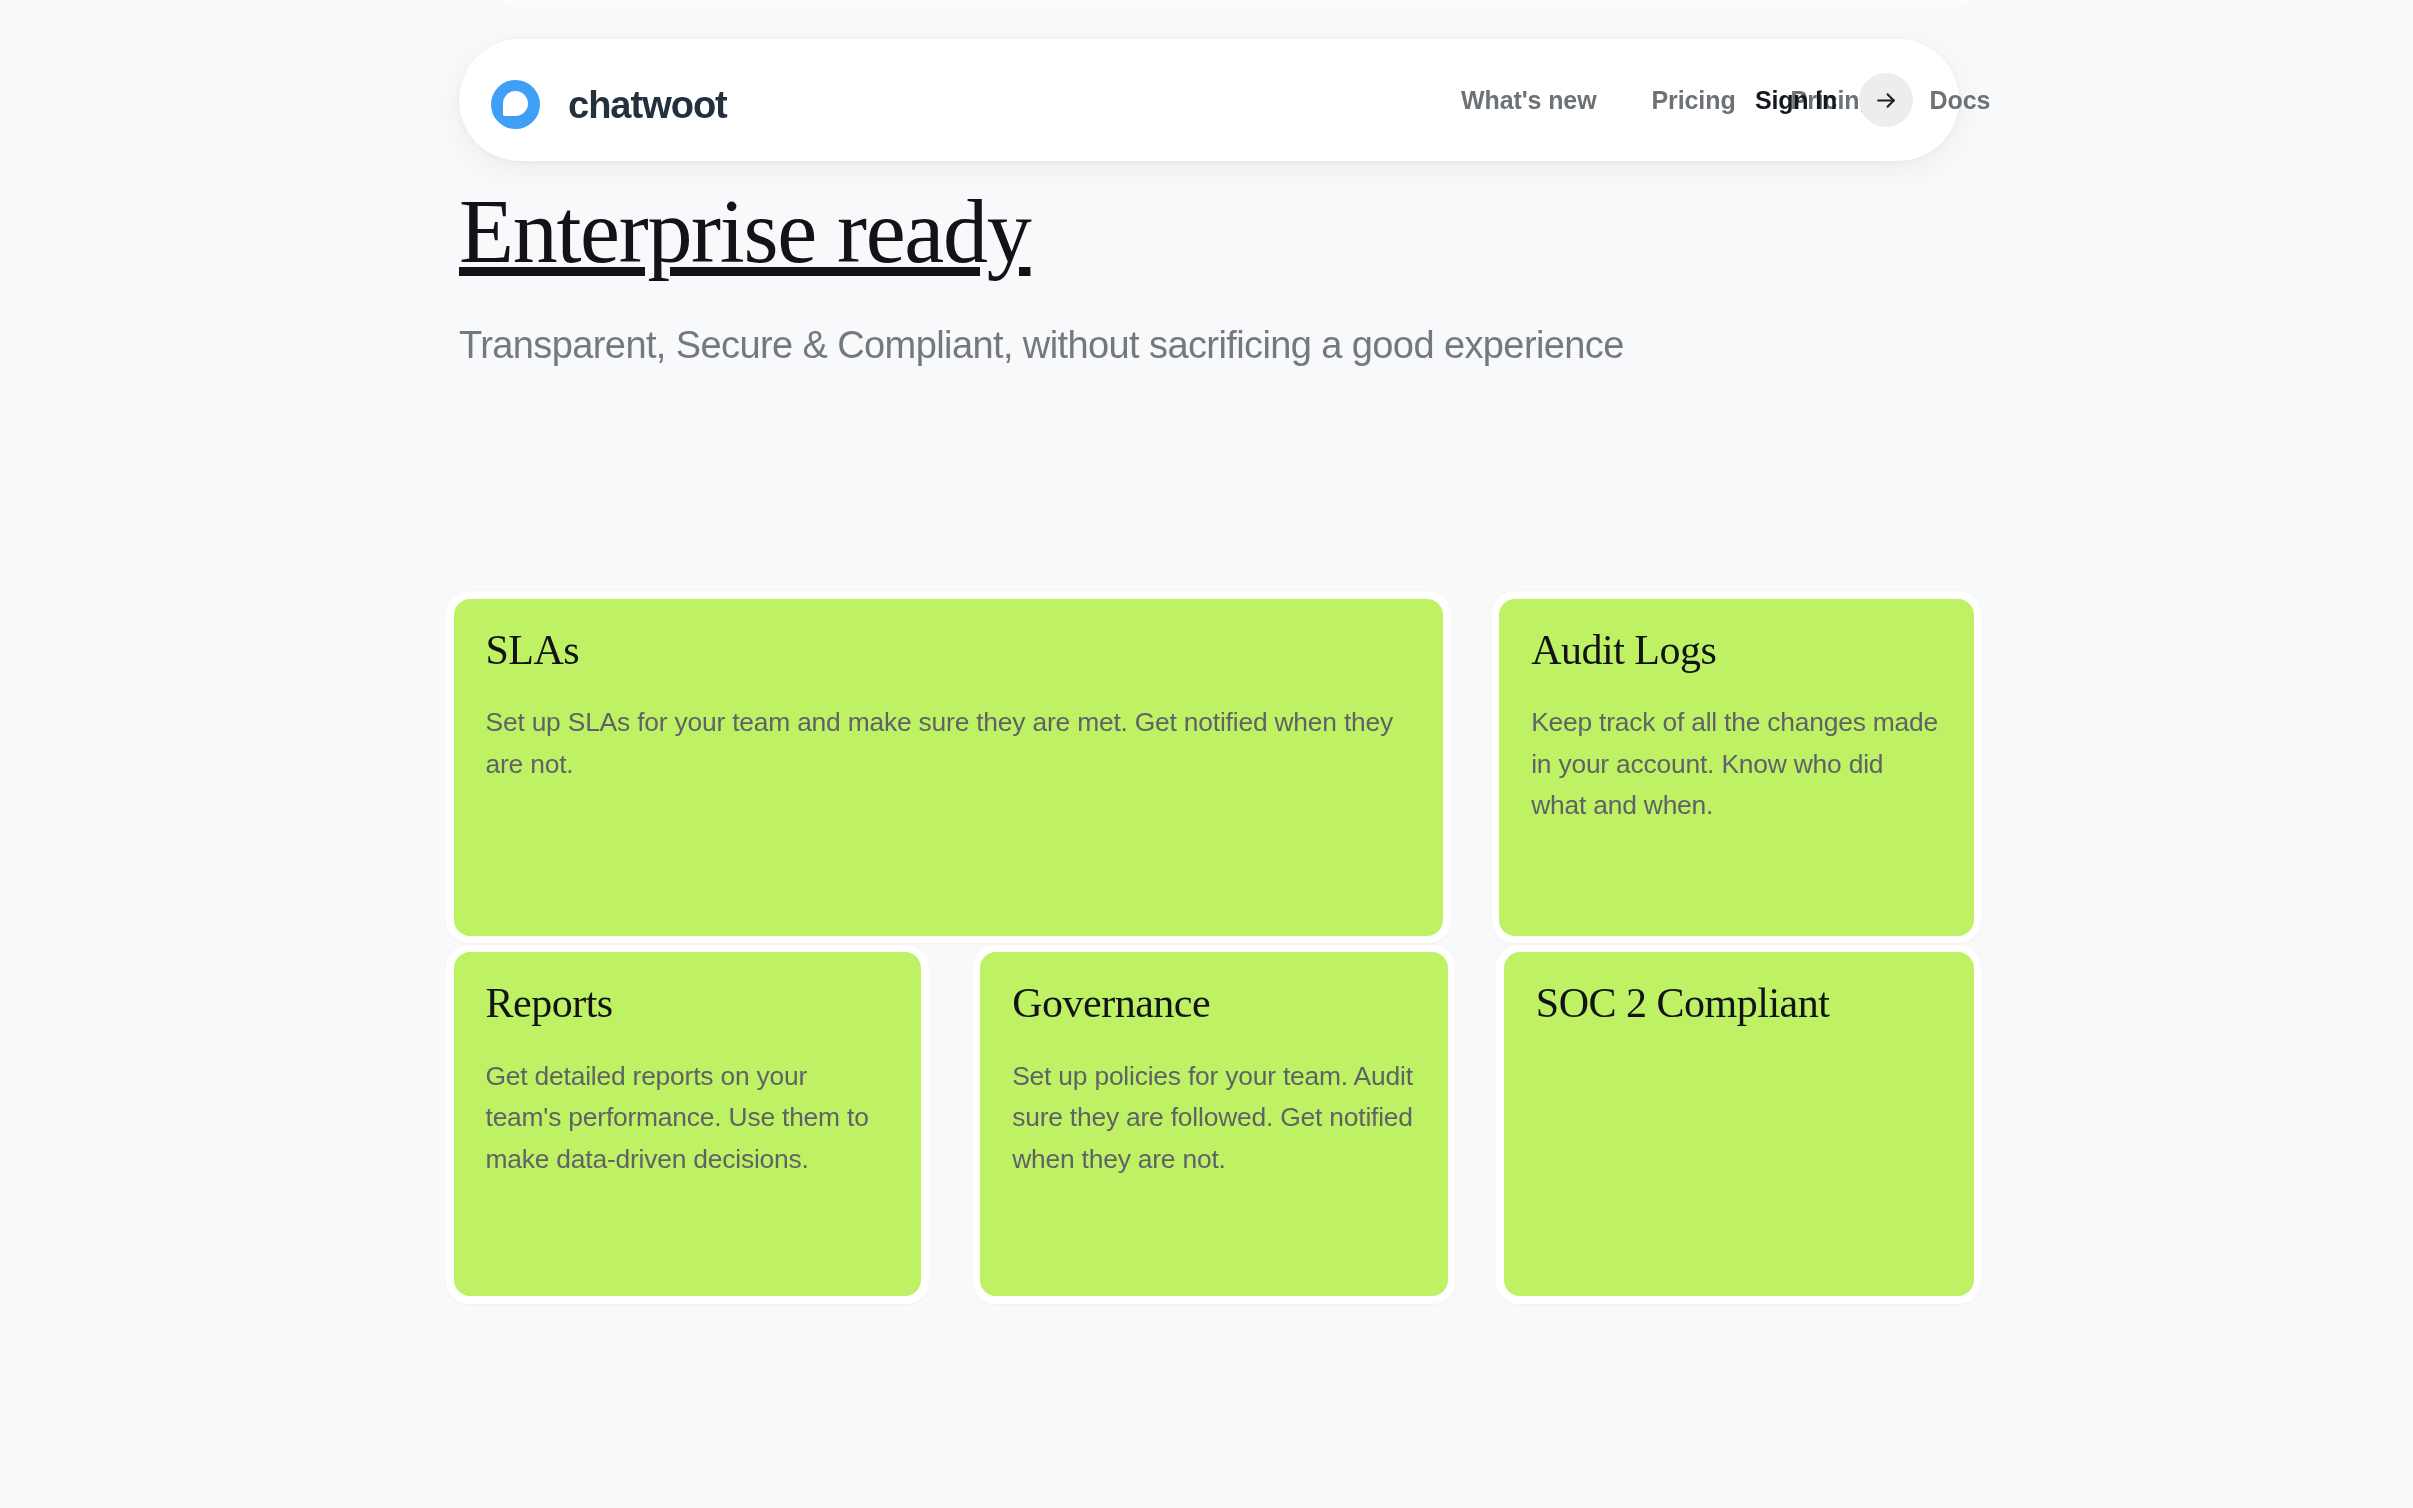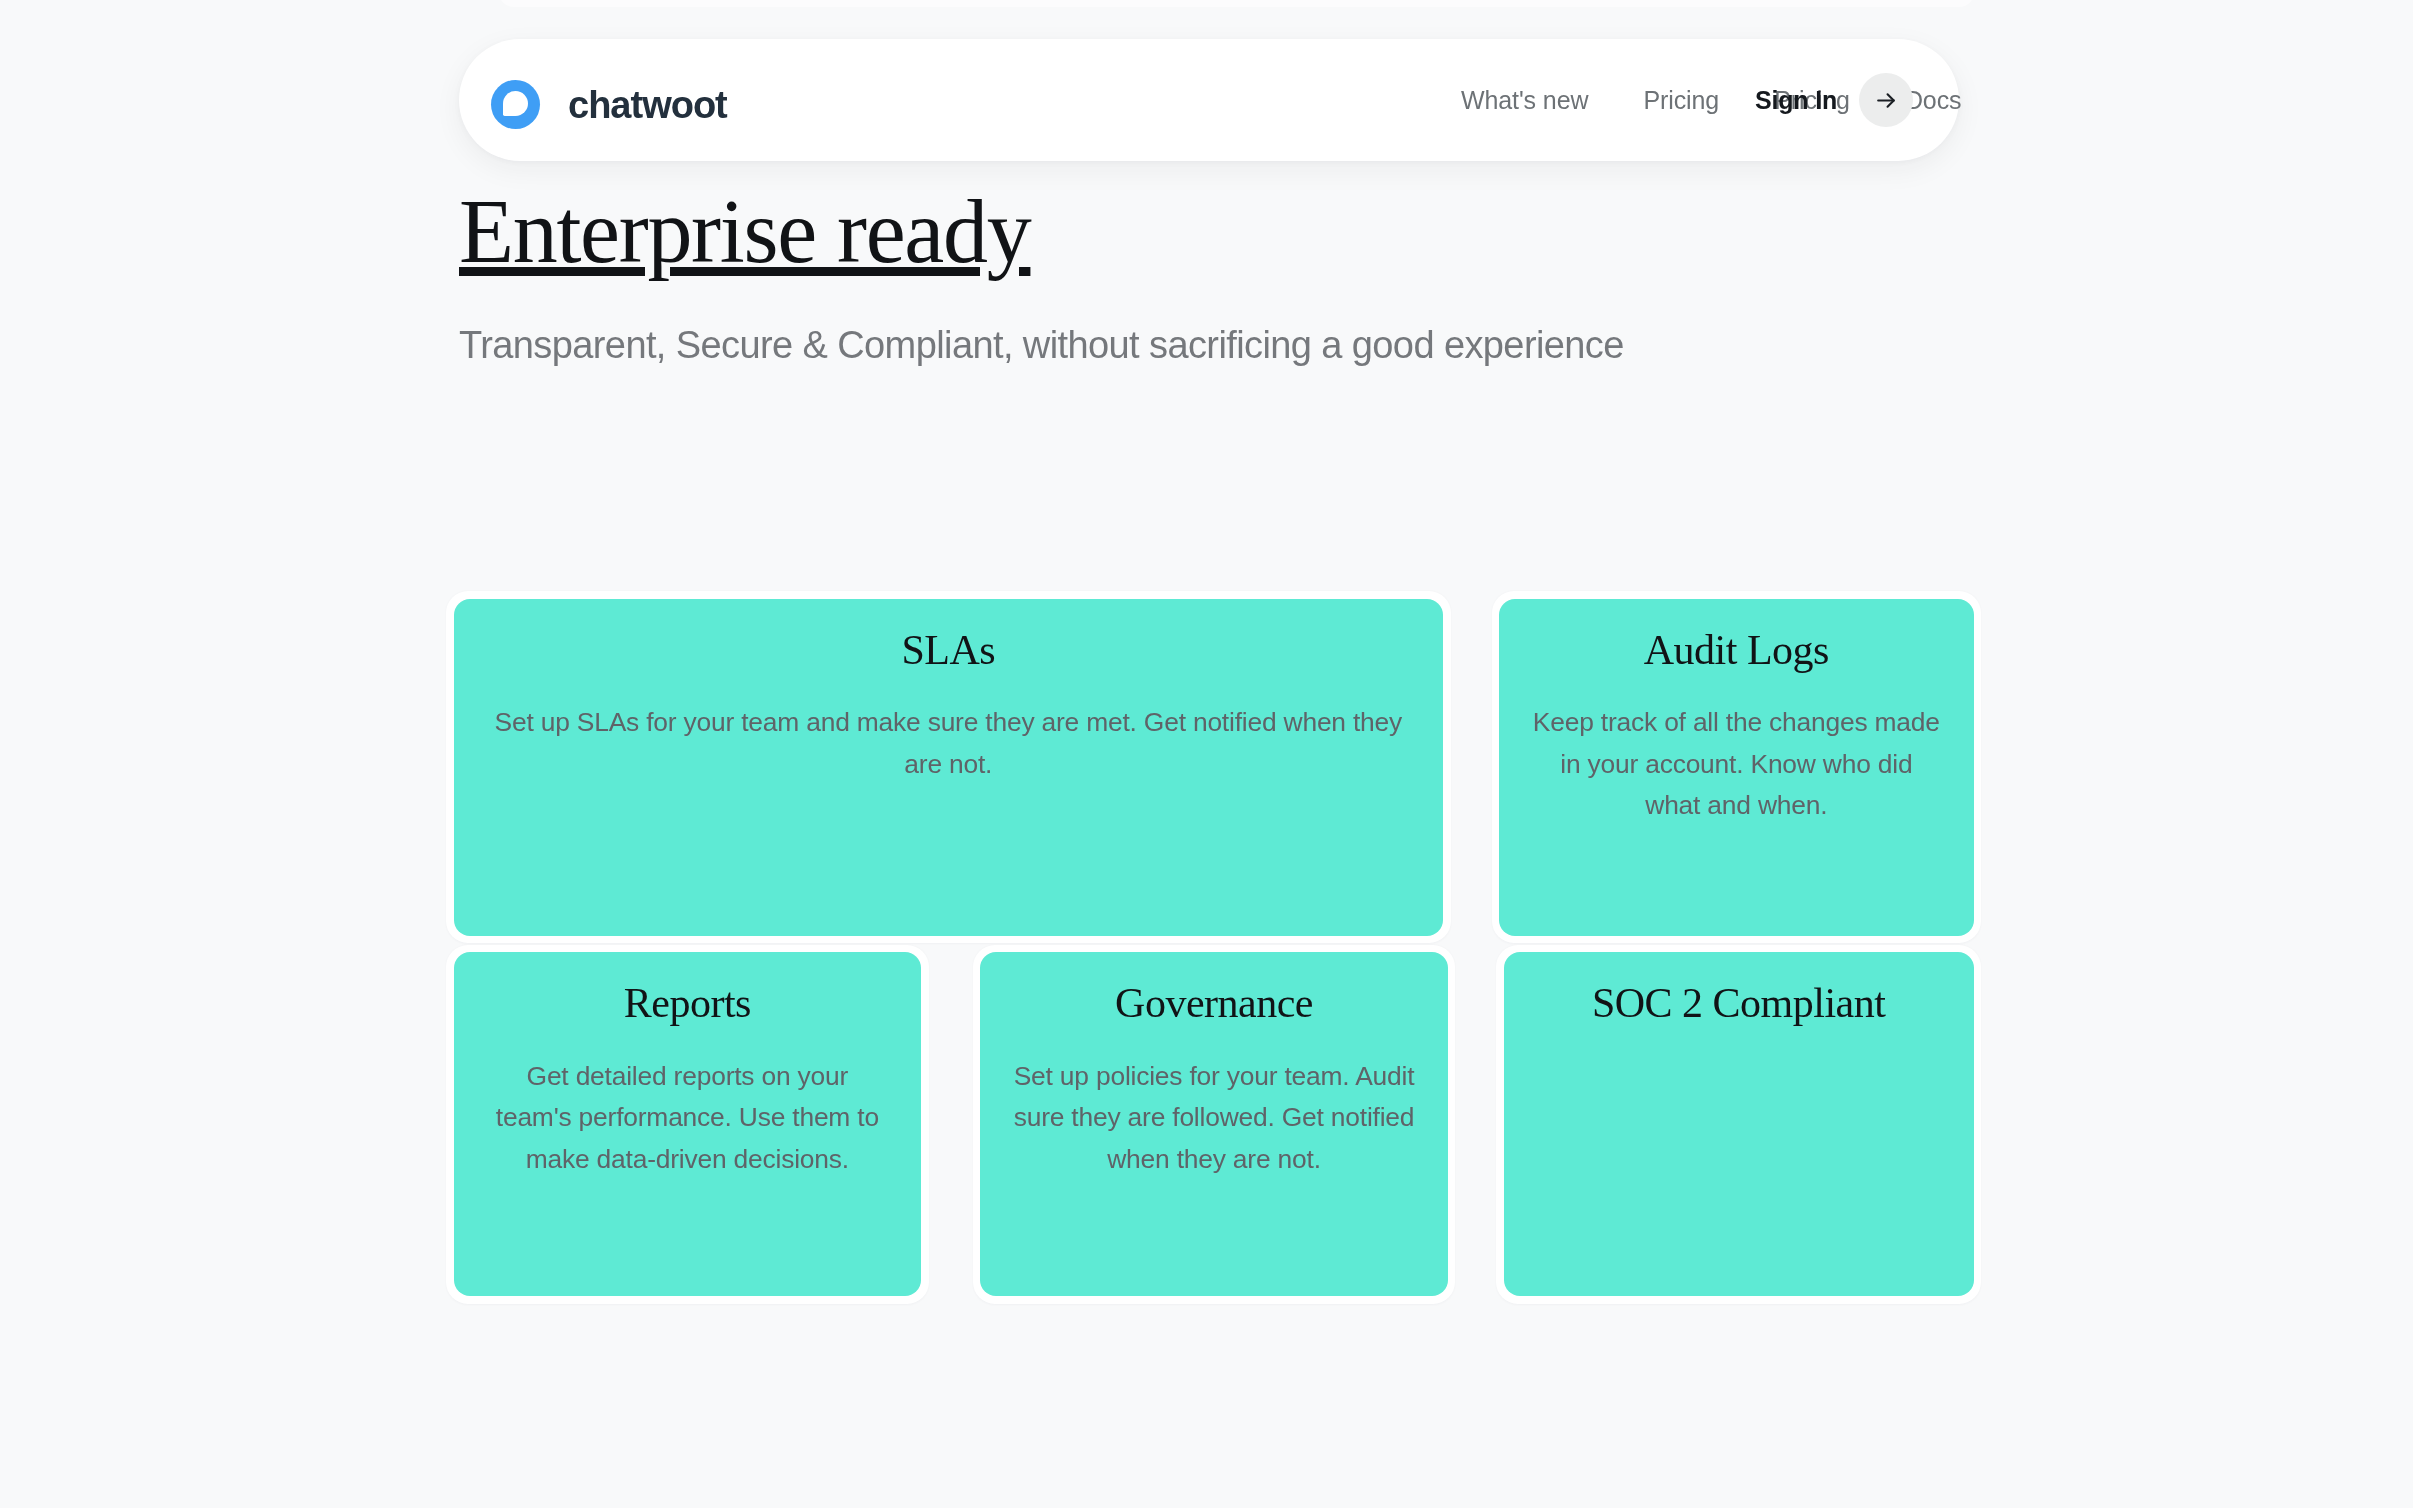--- a/index.html
+++ b/index.html
@@ -93,20 +93,21 @@
     display: flex;
     align-items: center;
     gap: 55px;
   }
   .nav-link {
     font-size: 25px;
     color: #6d7276;
     text-decoration: none;
     white-space: nowrap;
     letter-spacing: -0.1px;
+    font-weight: bold;
   }
 
   
   .nav-right {
     position: absolute;
     right: 46px;
     display: flex;
     align-items: center;
     gap: 22px;
   }
@@ -168,25 +169,24 @@
   }
   .card-row.row-two { margin-top: 1.7px; }
 
   .card {
     background: #ffffff;
     border-radius: 22px;
     padding: 7.5px;
     box-shadow: 0 0.8px 2.5px rgba(30, 35, 45, 0.035);
   }
   .card-inner {
-    background: #5eead4;
+    background: #bef264;
     border-radius: 16px;
     height: 100%;
     padding: 28px 32px 34px 32px;
-    text-align: center;
   }
 
   
   .card-slas     { width: 1006px; height: 352px; }
   .card-audit    { width: 490px;  height: 352px; margin-left: 41px; }
   
   .card-reports    { width: 488px; height: 359px; }
   .card-governance { width: 488px; height: 359px; margin-left: 44px; }
   .card-soc2       { width: 490px; height: 359px; margin-left: 41px; }
 

